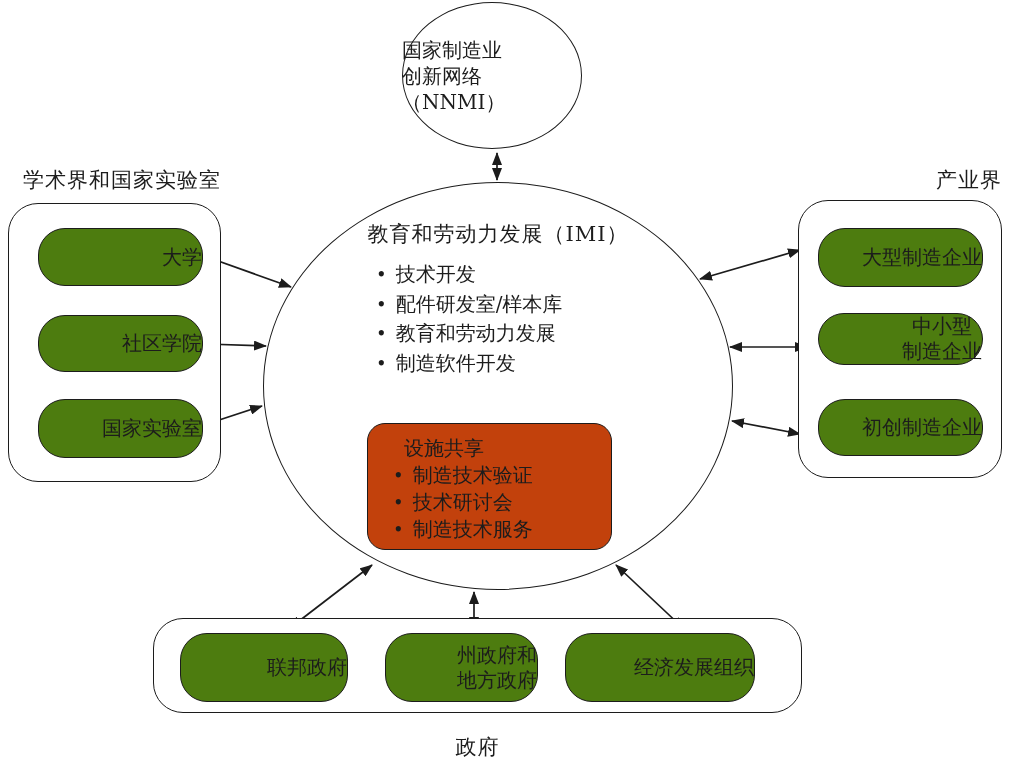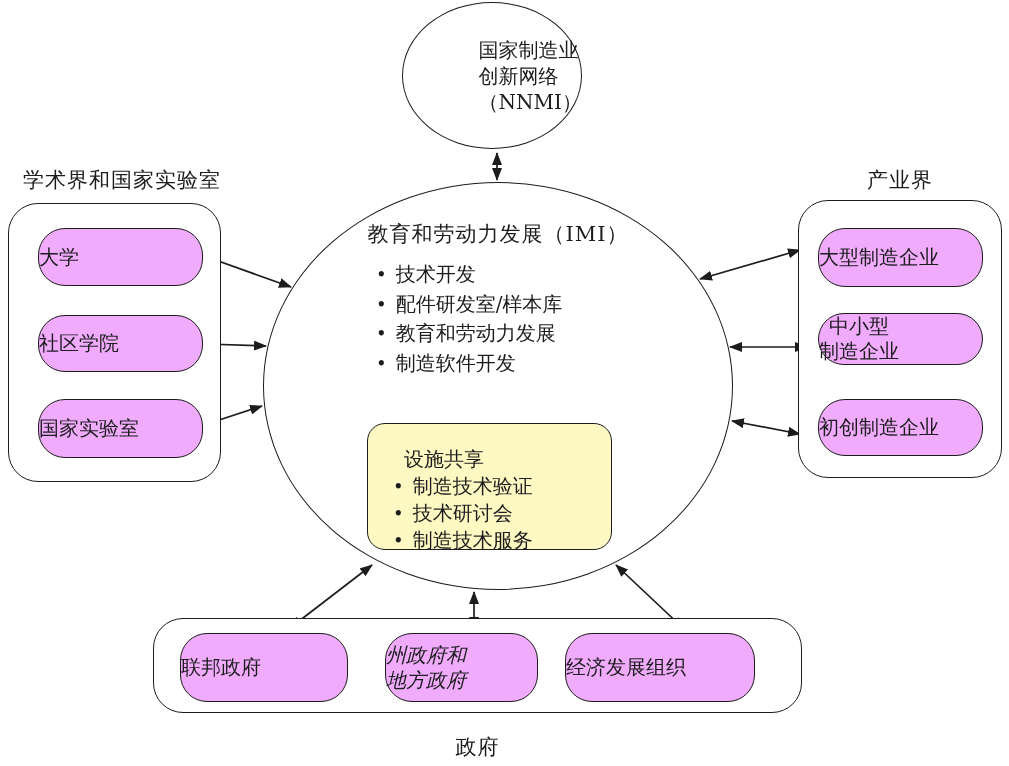--- a/index.html
+++ b/index.html
@@ -7,38 +7,38 @@
     position:relative;width:1009px;height:766px;background:#ffffff;
     font-family:"DejaVu Serif","Liberation Serif",serif;
     color:#1c1c1c;overflow:hidden;
   }
   .arrows{position:absolute;left:0;top:0;width:1009px;height:766px;}
   .arrows line{stroke:#1c1c1c;stroke-width:1.7;}
   .ellipse{position:absolute;border:1.7px solid #1c1c1c;border-radius:50%;box-sizing:border-box;}
   .group{position:absolute;border:1.6px solid #1c1c1c;border-radius:30px;box-sizing:border-box;background:#fff;}
   .item{
     position:absolute;border:1.6px solid #1c1c1c;border-radius:27px;box-sizing:border-box;
-    display:flex;align-items:center;justify-content:flex-start;text-align:center;
-    font-size:20px;line-height:25px;white-space:pre-line;background:#f0abfc;
+    display:flex;align-items:center;justify-content:flex-end;text-align:center;
+    font-size:20px;line-height:25px;white-space:pre-line;background:#4d7c0f;
   }
   .section-label{position:absolute;font-size:21px;letter-spacing:1px;text-align:right;}
   .center-label{text-align:center;}
   .top-ellipse-text{
     position:absolute;left:402px;top:2px;width:180px;height:147px;
-    display:flex;align-items:center;justify-content:flex-end;
+    display:flex;align-items:center;justify-content:flex-start;
   }
   .top-ellipse-text > div{white-space:pre-line;font-size:20px;line-height:26px;text-align:left;}
   .imi-title{position:absolute;left:263px;top:220px;width:470px;text-align:center;font-size:21px;letter-spacing:1px;}
   .bullets{position:absolute;left:376px;top:260px;}
   .brow{display:flex;align-items:baseline;font-size:20px;line-height:28.5px;}
   .brow .dot::before{content:"\2022";margin-right:9px;font-size:18px;}
   .facility{
     position:absolute;left:367px;top:423px;width:245px;height:127px;
     border:1.6px solid #1c1c1c;border-radius:18px;box-sizing:border-box;
-    padding-top:22px;background:#fef9c3;
+    padding-top:11px;background:#c2410c;
   }
   .facility .fac-title{margin-left:36px;font-size:20px;line-height:27px;}
   .facility .brow{margin-left:25px;font-size:20px;line-height:27px;}
 </style>
 </head>
 <body>
 
 <div class="stage">
 
   <svg class="arrows" viewBox="0 0 1009 766" xmlns="http://www.w3.org/2000/svg" aria-hidden="true">
@@ -105,27 +105,27 @@
         <span>制造技术服务</span>
       </div>
   </div>
 
   <div class="section-label" style="left:23px;top:166px;">学术界和国家实验室</div>
   <div class="group" style="left:8px;top:203px;width:213px;height:279px;"></div>
   <div class="item" style="left:38px;top:228px;width:165px;height:58px;"><span>大学</span></div>
   <div class="item" style="left:38px;top:315px;width:165px;height:57px;"><span>社区学院</span></div>
   <div class="item" style="left:38px;top:399px;width:165px;height:59px;"><span>国家实验室</span></div>
 
-  <div class="section-label center-label" style="left:798px;top:166px;width:204px;">产业界</div>
+  <div class="section-label center-label" style="left:798px;top:166px;width:204px;text-align:right;">产业界</div>
   <div class="group" style="left:798px;top:200px;width:204px;height:278px;"></div>
   <div class="item" style="left:818px;top:228px;width:165px;height:59px;"><span>大型制造企业</span></div>
   <div class="item" style="left:818px;top:313px;width:165px;height:52px;"><span>中小型
 制造企业</span></div>
   <div class="item" style="left:818px;top:399px;width:165px;height:57px;"><span>初创制造企业</span></div>
 
   <div class="group" style="left:153px;top:618px;width:649px;height:95px;"></div>
   <div class="item" style="left:180px;top:633px;width:168px;height:69px;"><span>联邦政府</span></div>
-  <div class="item" style="left:385px;top:633px;width:153px;height:69px;font-style:italic;"><span>州政府和
+  <div class="item" style="left:385px;top:633px;width:153px;height:69px;"><span>州政府和
 地方政府</span></div>
   <div class="item" style="left:565px;top:633px;width:190px;height:69px;"><span>经济发展组织</span></div>
   <div class="section-label center-label" style="left:153px;top:733px;width:649px;">政府</div>
 
 </div>
 
 </body></html>

